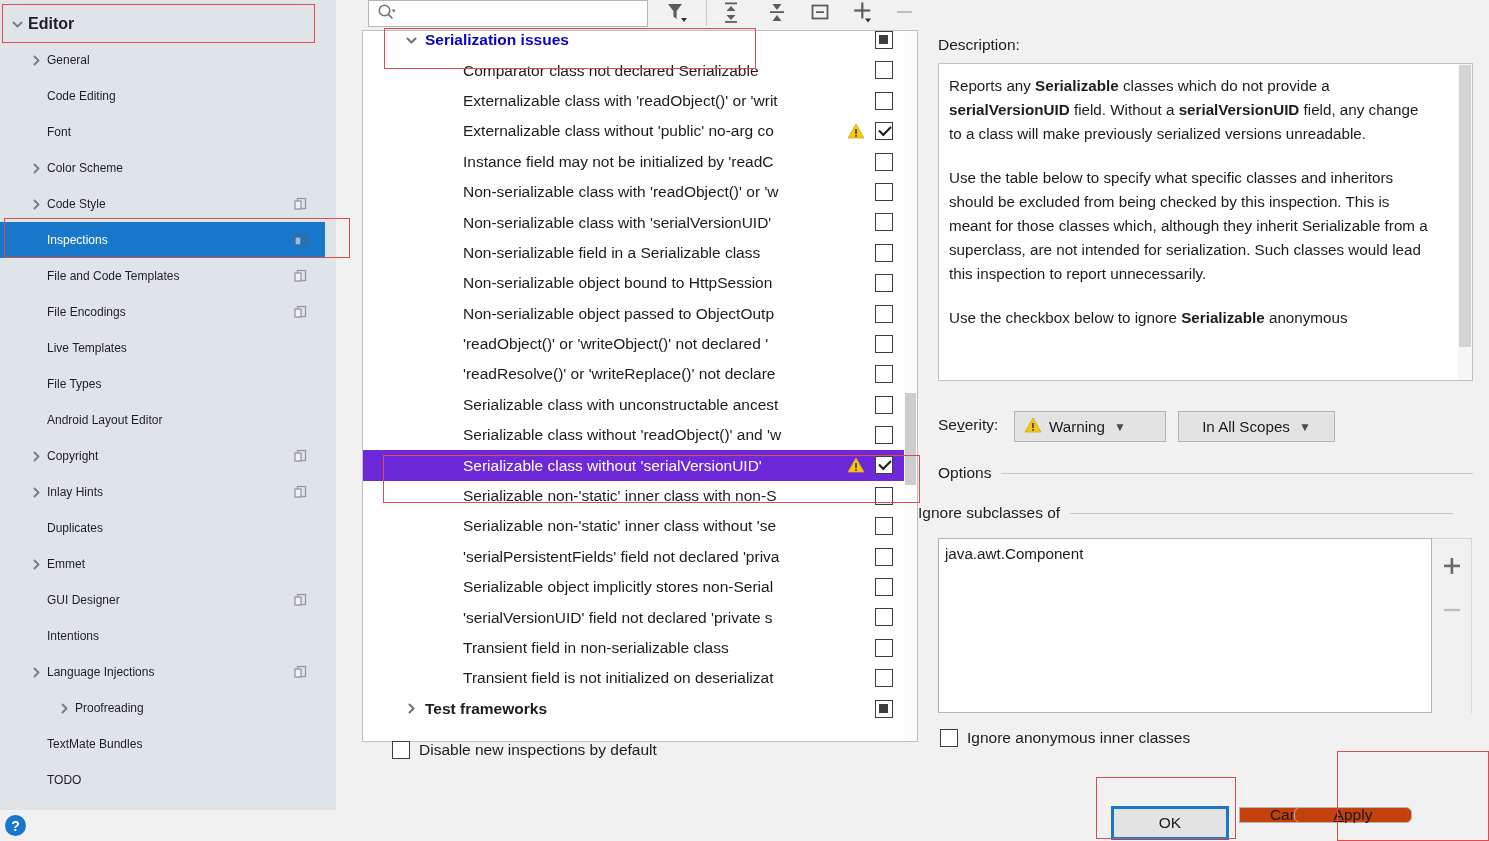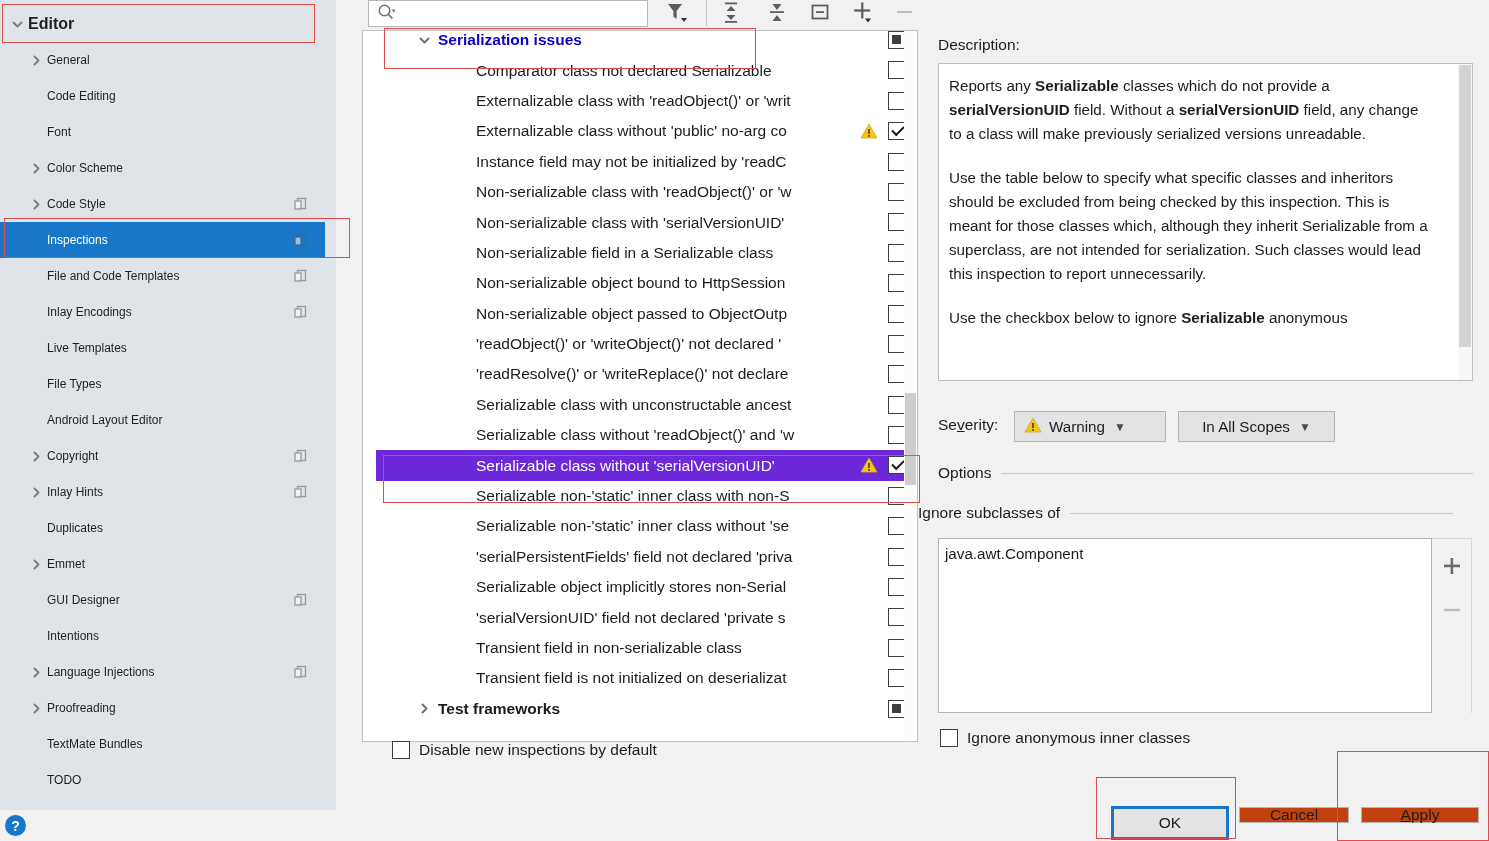--- a/index.html
+++ b/index.html
@@ -227,21 +227,21 @@
     position: absolute; height: 16px;
     background: #c2410c; border: 1px solid #b4b4b4;
     display: flex; align-items: center; justify-content: center;
     font-size: 15.5px; color: #1c1c1c;
   }
   #btn-ok {
     left: 1111px; top: 806px; width: 118px; height: 34px;
     border: 3px solid #1877c8; background: #e3e3e3;
   }
   #btn-cancel { left: 1239px; top: 807px; width: 110px; }
-  #btn-apply  { left: 1361px; top: 807px; width: 118px; }
+  #btn-apply  { left: 1294px; top: 807px; width: 118px; border-radius: 6px; }
   #btn-apply u, #btn-ok u { text-decoration: underline; }
 
   
   .annot {
     position: absolute; border: 1.4px solid #e04b4b;
     pointer-events: none; background: transparent;
   }
   #annot-editor     { left: 2px;    top: 4px;   width: 313px; height: 39px; }
   #annot-inspections{ left: 4px;    top: 218px; width: 346px; height: 40px; }
   #annot-serialization { left: 384px; top: 28px; width: 372px; height: 41px; }
@@ -322,21 +322,21 @@
           <span class="lbl">File and Code Templates</span>
           <span class="copy-badge">
             <svg width="16" height="16" viewBox="0 0 16 16">
               <rect x="4.5" y="2.5" width="8" height="10" fill="none" stroke="#5a5d61" stroke-width="1.3"></rect>
               <rect x="2" y="5" width="6" height="8" fill="#ffffff" stroke="#5a5d61" stroke-width="1.3"></rect>
             </svg>
           </span>
         </div>
         <div class="side-item child" style="top: 294px;">
           <span class="arrow"></span>
-          <span class="lbl">Inlay Encodings</span>
+          <span class="lbl">File Encodings</span>
           <span class="copy-badge">
             <svg width="16" height="16" viewBox="0 0 16 16">
               <rect x="4.5" y="2.5" width="8" height="10" fill="none" stroke="#5a5d61" stroke-width="1.3"></rect>
               <rect x="2" y="5" width="6" height="8" fill="#ffffff" stroke="#5a5d61" stroke-width="1.3"></rect>
             </svg>
           </span>
         </div>
         <div class="side-item child" style="top: 330px;">
           <span class="arrow"></span>
           <span class="lbl">Live Templates</span>
@@ -416,21 +416,21 @@
             </svg>
           </span>
           <span class="lbl">Language Injections</span>
           <span class="copy-badge">
             <svg width="16" height="16" viewBox="0 0 16 16">
               <rect x="4.5" y="2.5" width="8" height="10" fill="none" stroke="#5a5d61" stroke-width="1.3"></rect>
               <rect x="2" y="5" width="6" height="8" fill="#ffffff" stroke="#5a5d61" stroke-width="1.3"></rect>
             </svg>
           </span>
         </div>
-        <div class="side-item child" style="top: 690px;">
+        <div class="side-item child" style="top: 690px; margin-left: 28px;">
           <span class="arrow">
             <svg width="11" height="11" viewBox="0 0 11 11">
               <polyline points="3.5,1.5 7.5,5.5 3.5,9.5" fill="none" stroke="currentColor" stroke-width="2" stroke-linecap="round" stroke-linejoin="round"></polyline>
             </svg>
           </span>
           <span class="lbl">Proofreading</span>
           <span class="copy-badge"></span>
         </div>
         <div class="side-item child" style="top: 726px;">
           <span class="arrow"></span>
@@ -503,21 +503,21 @@
     </svg>
   </div>
 
   <div class="tb-btn" style="left:888px">
     <svg width="24" height="24" viewBox="0 0 24 24">
       <rect x="4" y="11" width="15" height="2" fill="#bcbfc2"></rect>
     </svg>
   </div>
 
   <div id="tree-panel">
-    <div id="tree-rows" style="top: -6px; padding-left: 13px;">
+    <div id="tree-rows" style="top: -6px;">
         <div class="trow group">
           <span class="twist">
             <svg width="11" height="11" viewBox="0 0 11 11">
               <polyline points="1.5,3.5 5.5,7.5 9.5,3.5" fill="none" stroke="currentColor" stroke-width="2" stroke-linecap="round" stroke-linejoin="round"></polyline>
             </svg>
           </span>
           <span class="tlabel">Serialization issues</span>
           <span class="cbox partial"></span>
         </div>
         <div class="trow leaf">

